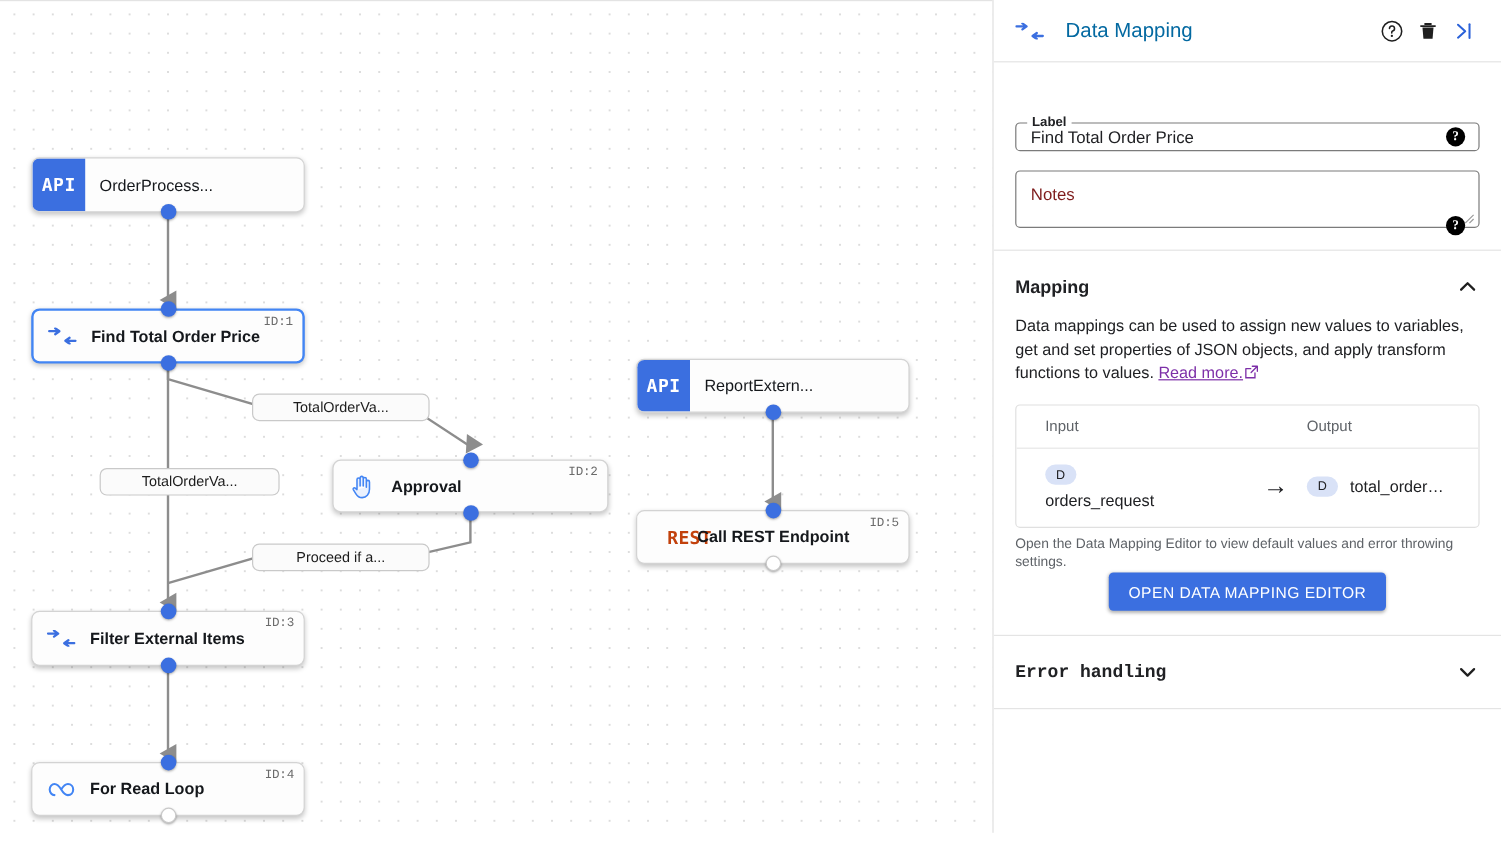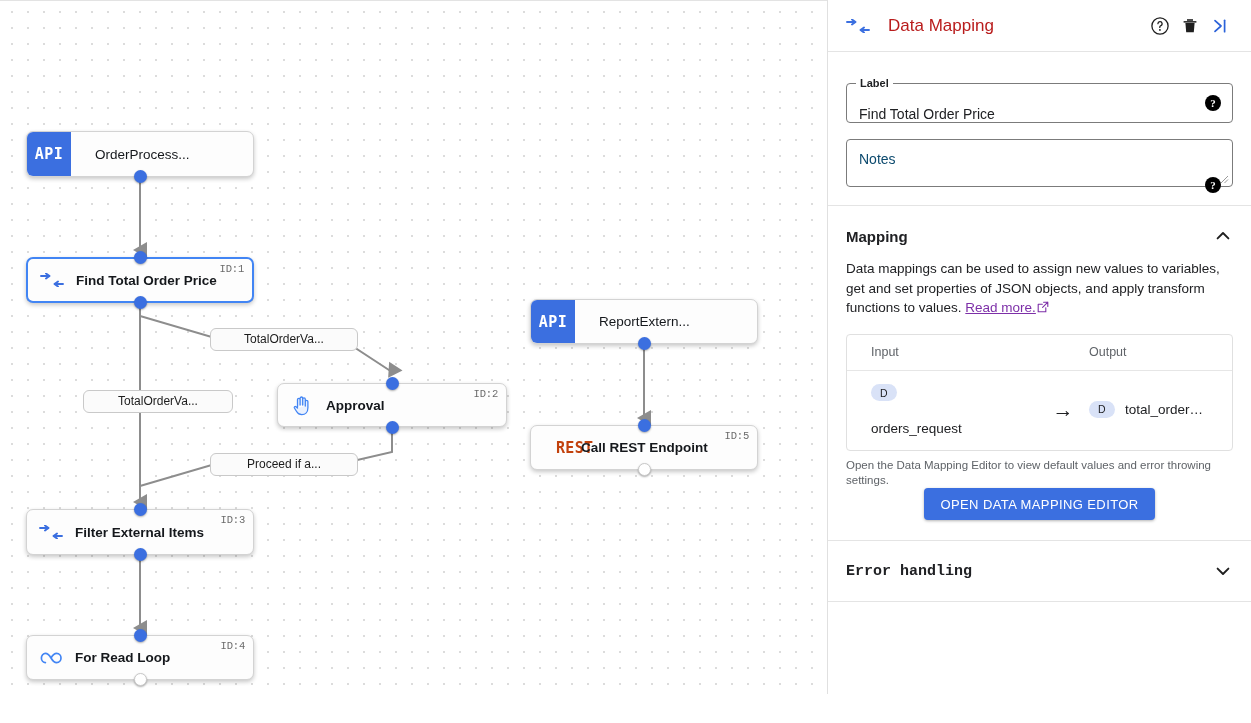--- a/index.html
+++ b/index.html
@@ -57,21 +57,21 @@
   .node .icon-slot {
     width: 48px; flex: 0 0 48px;
     display: flex; align-items: center; justify-content: center;
     color: #4285f4;
   }
   .node .node-title {
     font-size: 13.5px; color: #15181c; font-weight: 400;
     white-space: nowrap;
   }
   .node .node-title.bold { font-weight: 700; }
-  .node .node-title.plain { padding-left: 24px; text-align: right; }
+  .node .node-title.plain { padding-left: 12px; text-align: right; }
   .node .node-id {
     position: absolute; right: 8px; top: 4px;
     font-family: Liberation Mono, monospace;
     font-size: 10.5px; color: #6b6b6b; letter-spacing: -.2px;
   }
   .port {
     position: absolute; width: 13px; height: 13px; border-radius: 50%;
     background: #3b6fe0; box-shadow: 0 1px 2px rgba(0,0,0,.32);
     z-index: 6;
   }
@@ -89,47 +89,47 @@
     z-index: 5;
   }
 
   
   #panel { width: 423px; height: 723px; background: #fff; display: flex; flex-direction: column; }
   #panel-header {
     height: 52px; flex: 0 0 52px; display: flex; align-items: center;
     padding: 0 16px 0 18px; border-bottom: 1px solid #e4e4e4;
   }
   #panel-header .mapping-glyph { color: #3b6fe0; display: flex; align-items: center; margin-right: 18px; }
-  #panel-header .title { font-size: 17px; color: #b91c1c; flex: 1; }
+  #panel-header .title { font-size: 17px; color: #0369a1; flex: 1; }
   .hdr-btn { width: 30px; height: 30px; display: flex; align-items: center; justify-content: center; cursor: pointer; }
 
   .section { padding: 0 18px; }
   .section-head {
     display: flex; align-items: center; justify-content: space-between;
     cursor: pointer; user-select: none;
   }
   .section-head .s-title { font-size: 15px; font-weight: 700; color: #202124; }
   .chev { color: #1f1f1f; display: flex; }
 
   #general-section { padding-top: 20px; padding-bottom: 18px; border-bottom: 1px solid #e4e4e4; }
 
   .field {
-    position: relative; margin-top: 11px;
+    position: relative; margin-top: 30px;
     border: 1px solid #7b7b7b; border-radius: 4px;
-    height: 40px; display: flex; align-items: flex-end;
+    height: 24px; display: flex; align-items: center;
     padding: 0 40px 0 12px;
   }
   .field .legend {
     position: absolute; top: -7px; left: 9px;
     background: #fff; padding: 0 4px;
     font-size: 11px; font-weight: 700; color: #202124;
   }
   .field .value { font-size: 14px; color: #202124; }
   .field.textarea { height: 48px; align-items: flex-start; padding-top: 11px; margin-top: 16px; }
-  .field.textarea .value { color: #0c4a6e; }
+  .field.textarea .value { color: #7f1d1d; }
   .help-dot {
     position: absolute; right: 11px; top: 50%; transform: translateY(-50%);
     width: 16px; height: 16px; border-radius: 50%;
     background: #000; color: #fff; font-size: 11px; font-weight: 700;
     display: flex; align-items: center; justify-content: center;
     font-family: "Liberation Serif", serif; cursor: pointer;
   }
   .field.textarea .help-dot { top: 37px; transform: none; }
   .resize-grip {
     position: absolute; right: 3px; bottom: 2px;
@@ -349,21 +349,21 @@
             </svg></span></p>
 
       <div class="map-table">
         <div class="map-thead">
           <span class="th th-input">Input</span>
           <span class="th th-output">Output</span>
         </div>
         <div class="map-row">
           <div class="cell-input">
             <span class="dbadge">D</span>
-            <div class="var-name" style="margin-top:20px;">orders_request</div>
+            <div class="var-name" style="margin-top:6px;">orders_request</div>
           </div>
           <div class="cell-arrow">→</div>
           <div class="cell-output">
             <span class="dbadge">D</span>
             <span class="var-name">total_order…</span>
           </div>
         </div>
       </div>
 
       <div class="map-note">Open the Data Mapping Editor to view default values and error throwing settings.</div>

